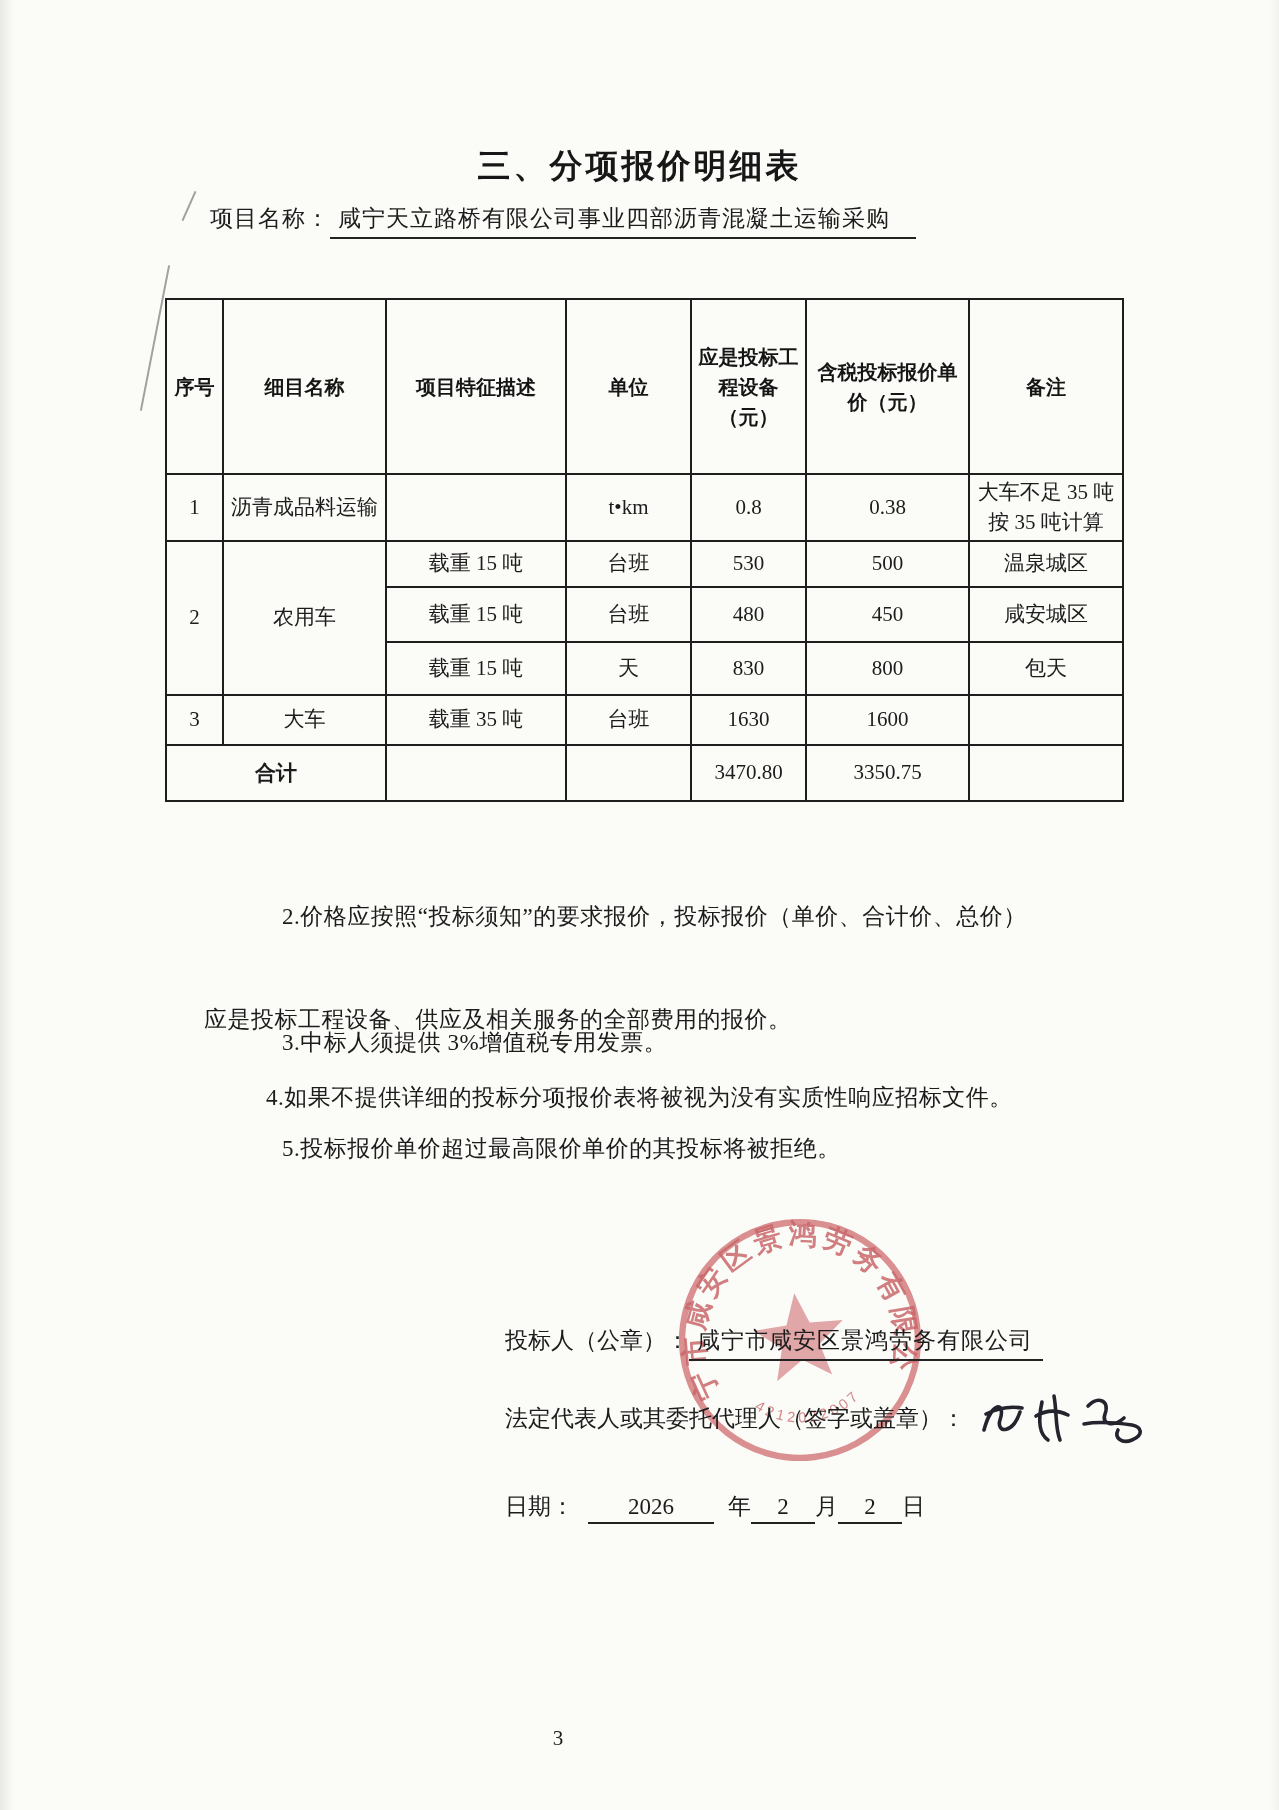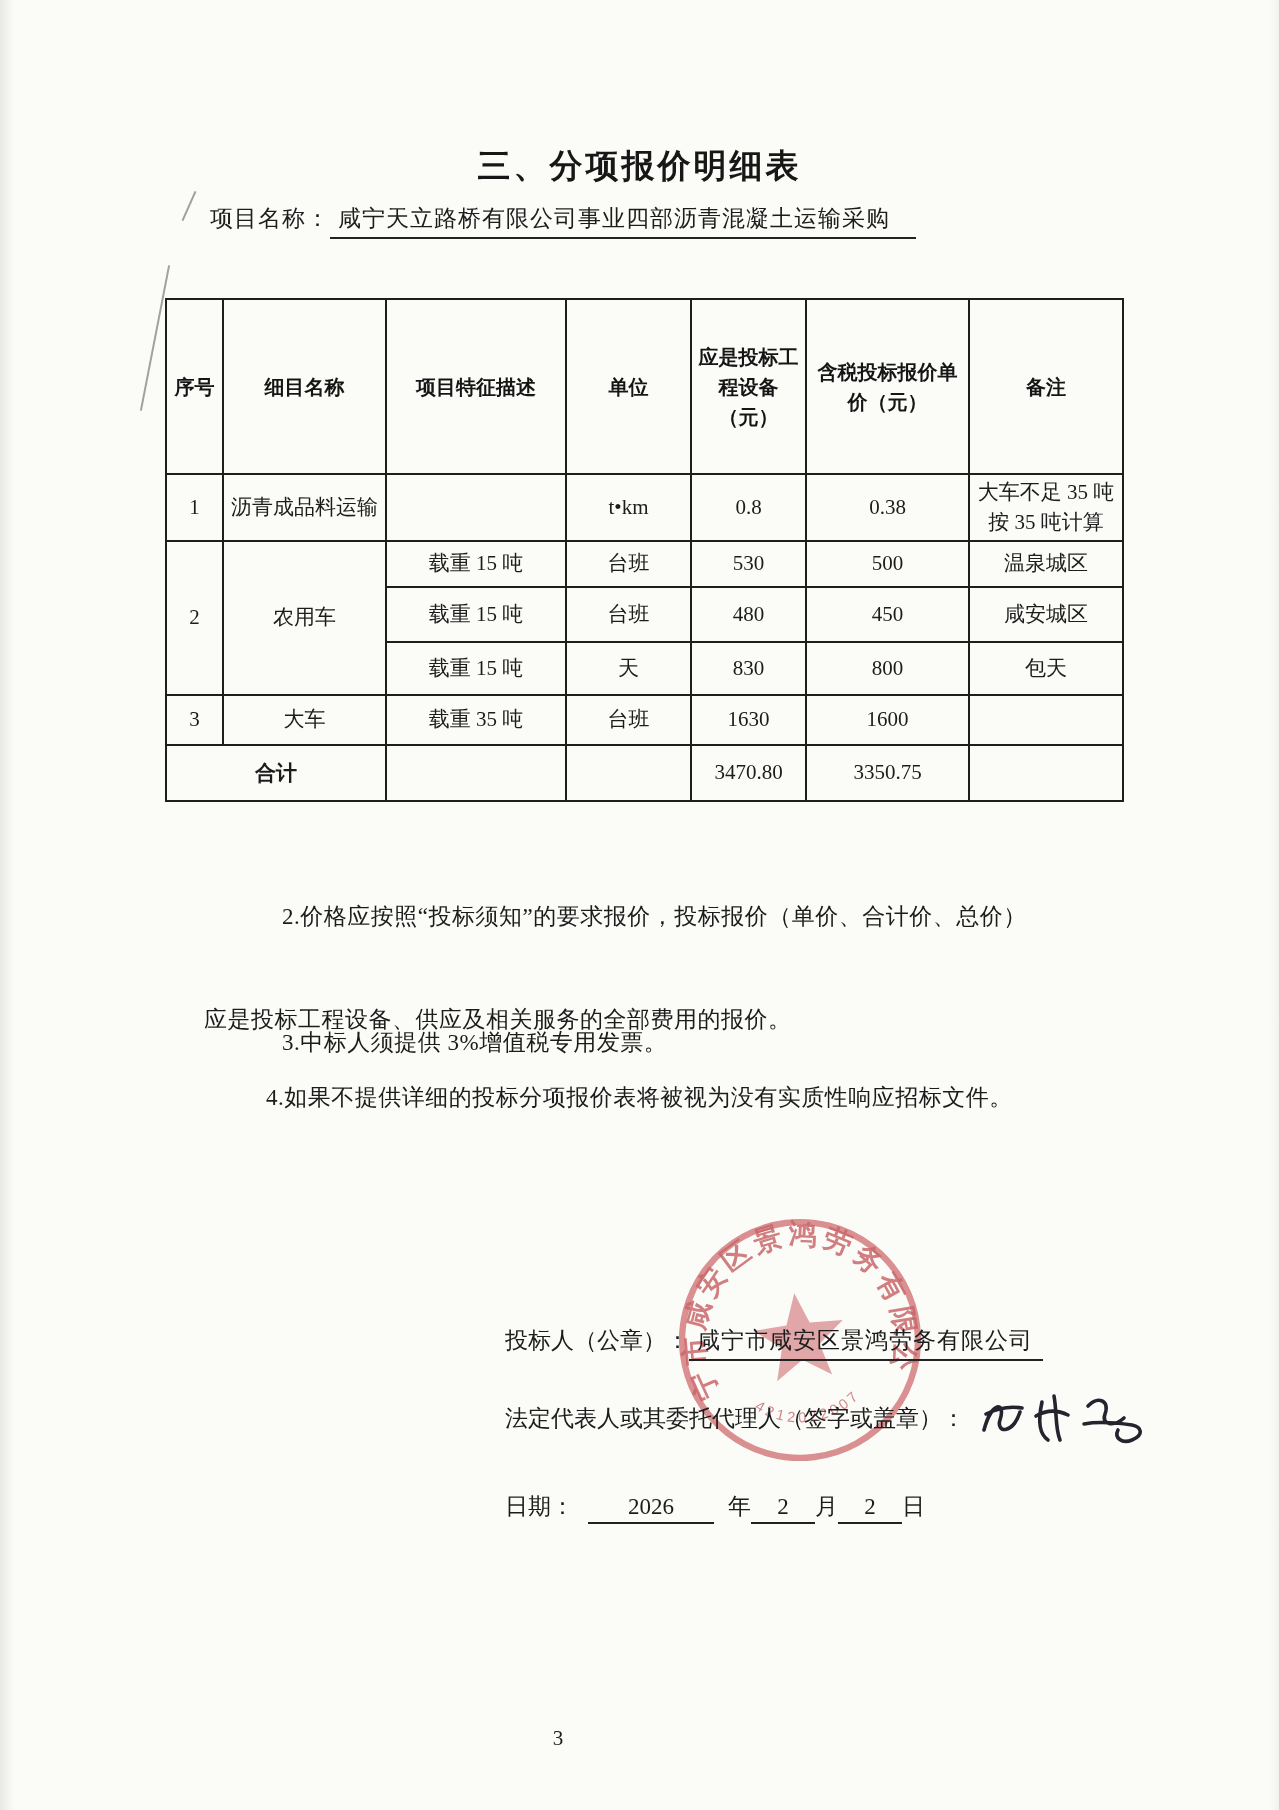--- a/index.html
+++ b/index.html
@@ -165,20 +165,21 @@
         <td>3350.75</td>
         <td></td>
       </tr>
     </tbody>
   </table>
 
   <div class="note n2">2.价格应按照“投标须知”的要求报价，投标报价（单价、合计价、总价）</div>
   <div class="note n3">应是投标工程设备、供应及相关服务的全部费用的报价。</div>
   <div class="note n4">3.中标人须提供 3%增值税专用发票。</div>
   <div class="note n5">4.如果不提供详细的投标分项报价表将被视为没有实质性响应招标文件。</div>
+  <div class="note n6">5.投标报价单价超过最高限价单价的其投标将被拒绝。</div>
 
   <svg class="stamp" viewBox="0 0 300 300" aria-hidden="true">
     <circle class="stamp-ring" cx="150" cy="150" r="130"></circle>
     <path id="stampArcTop" d="M 60,206 A 106,106 0 1 1 240,206" fill="none"></path>
     <text class="stamp-company-t">
       <textPath href="#stampArcTop" startOffset="50%" text-anchor="middle">咸宁市咸安区景鸿劳务有限公司</textPath>
     </text>
     <path class="stamp-star" d="M150,98 L162.9,132.2 L199.5,133.9 L170.9,156.8 L180.6,192.1 L150,172 L119.4,192.1 L129.1,156.8 L100.5,133.9 L137.1,132.2 Z"></path>
     <path id="stampArcBot" d="M 71,195 A 91,91 0 0 0 229,195" fill="none"></path>
     <text class="stamp-serial-t">

